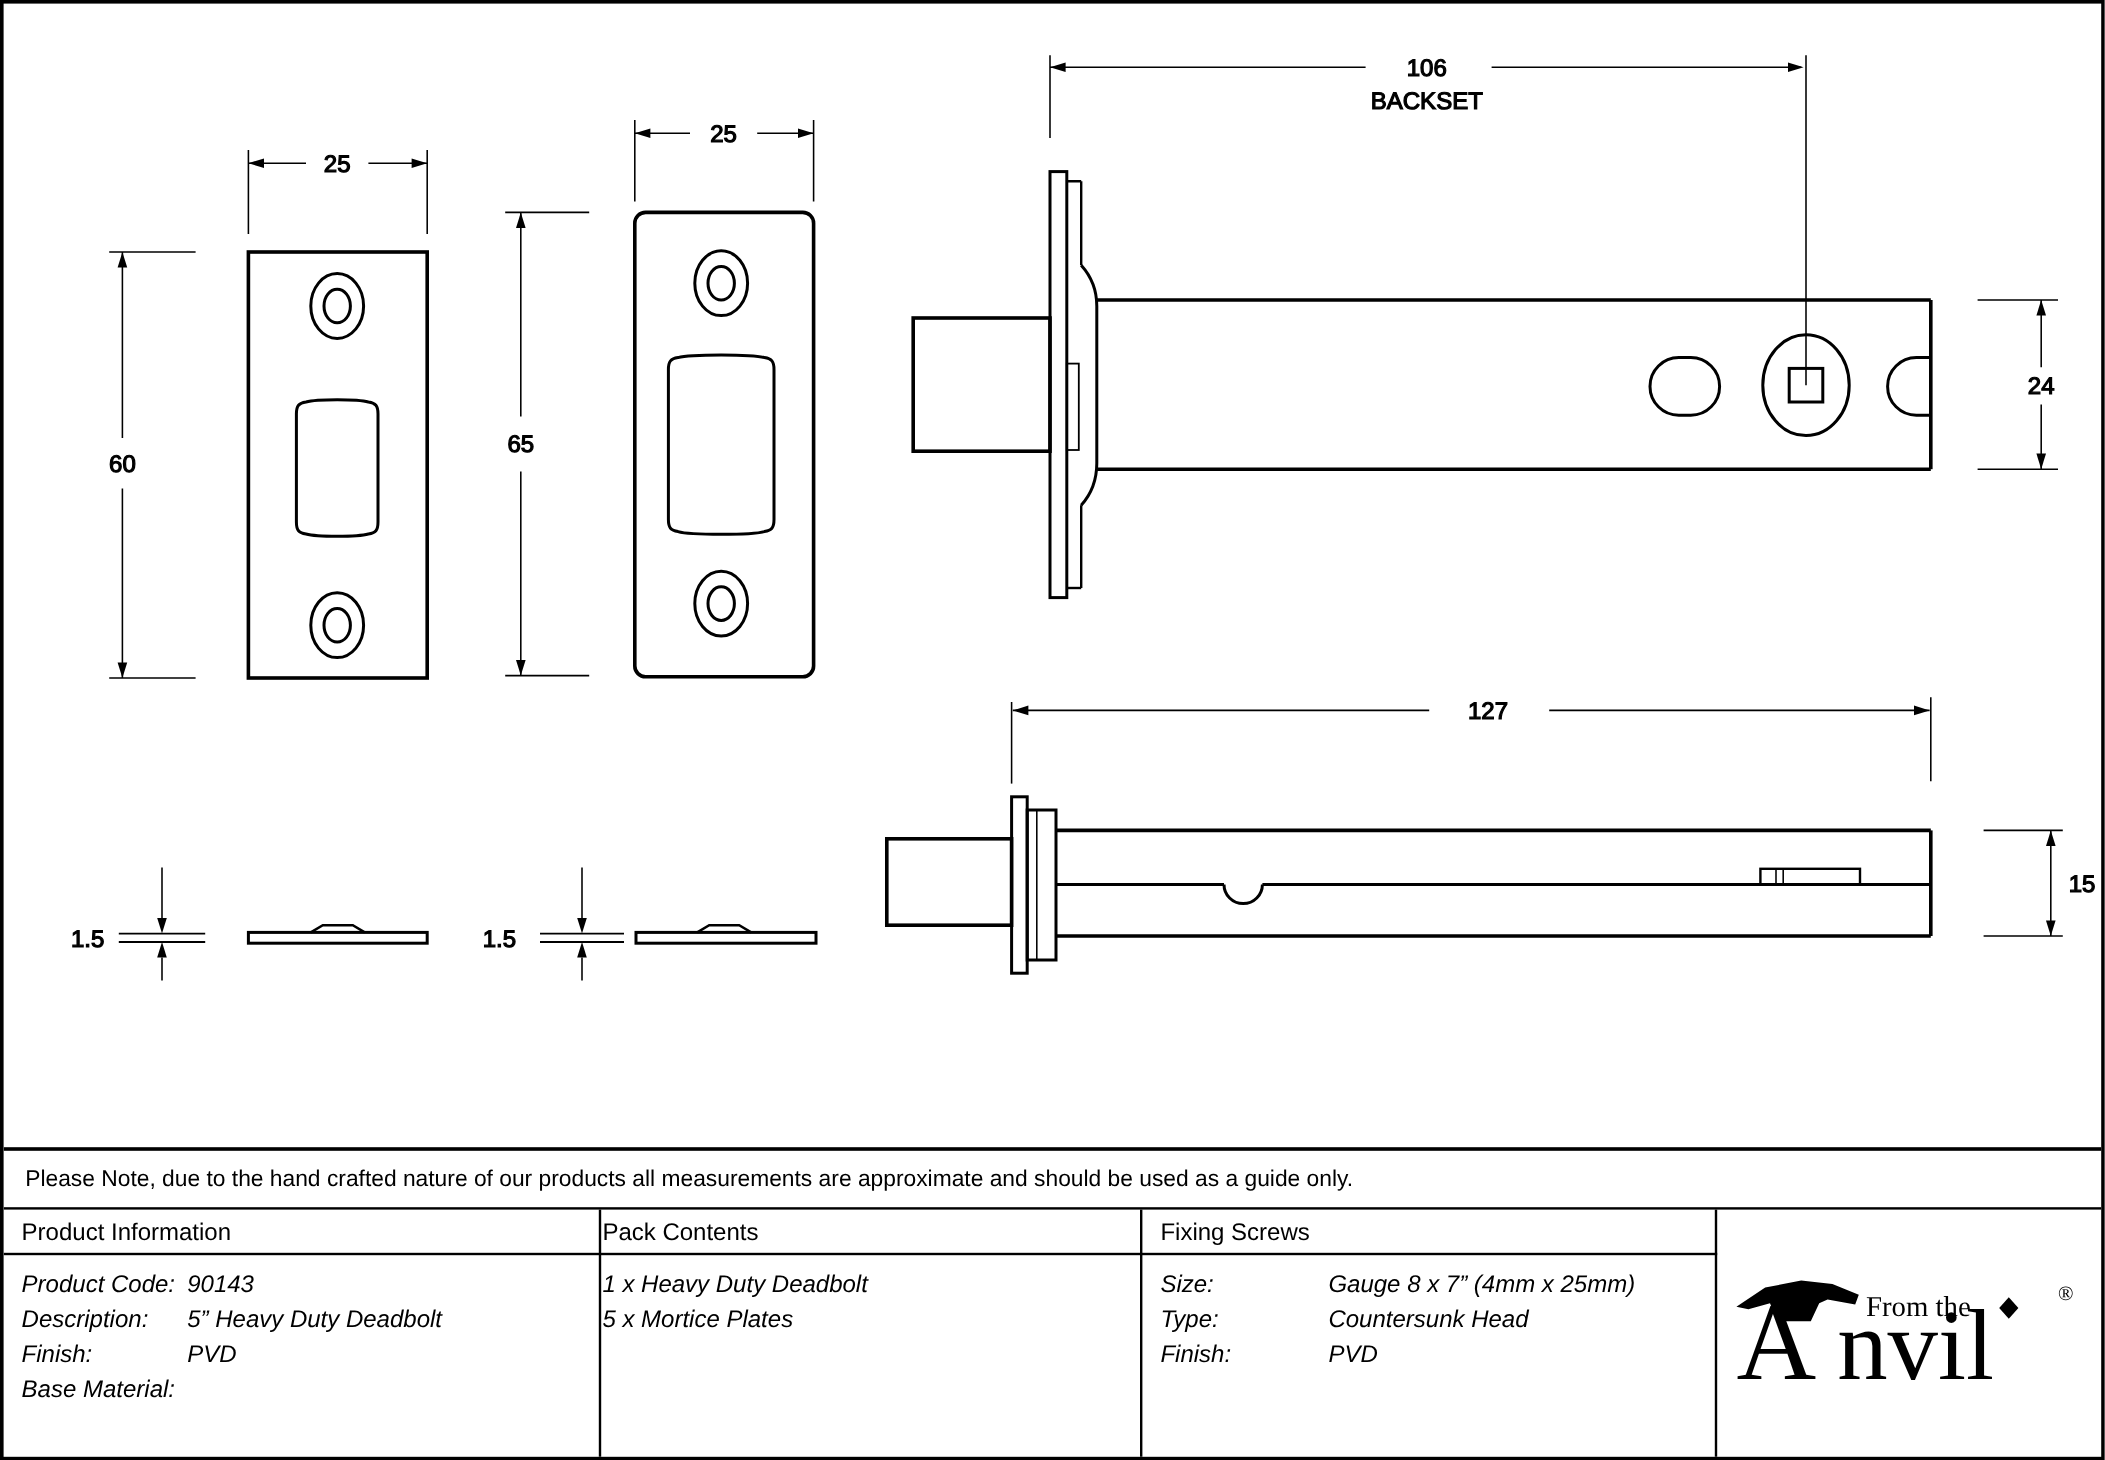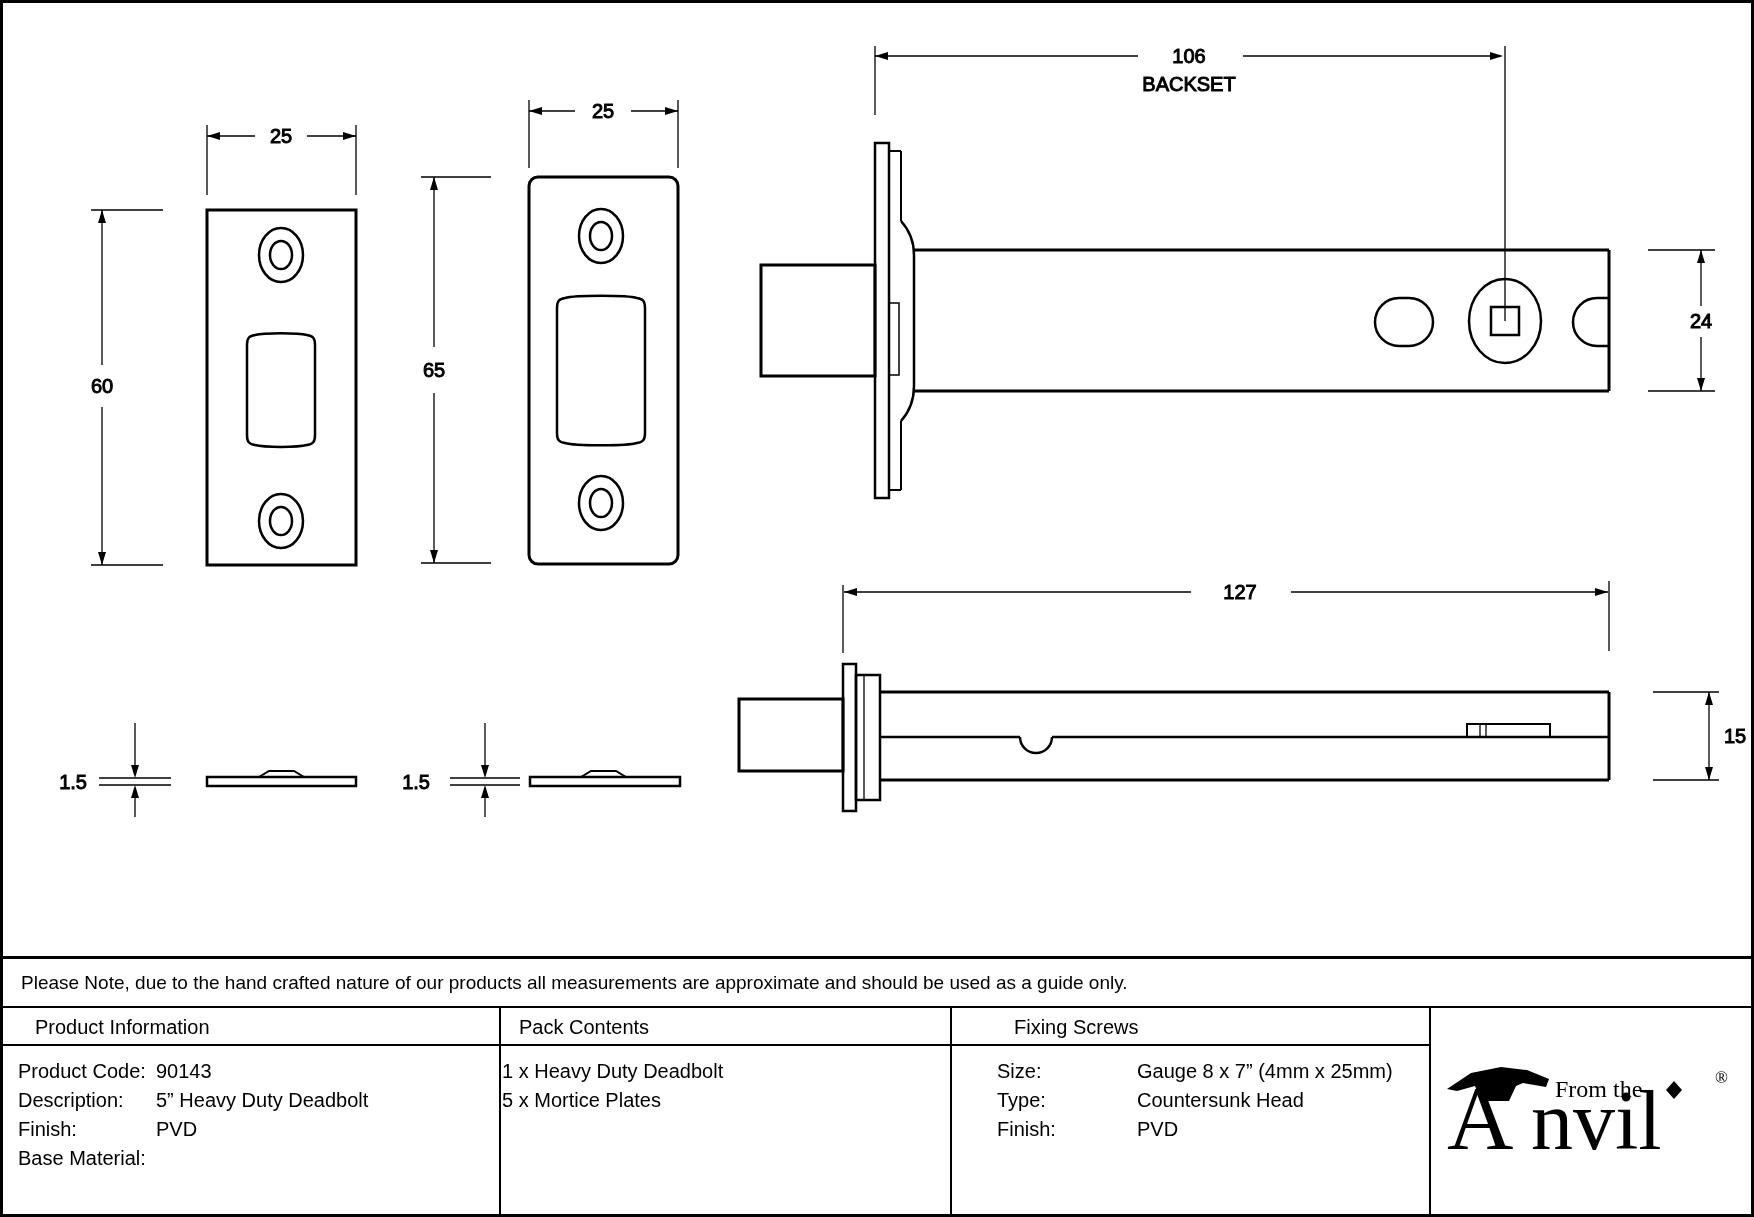--- a/index.html
+++ b/index.html
@@ -14,22 +14,22 @@
   
   #note-bar{
     position:absolute;left:0;top:953px;width:1754px;height:52px;box-sizing:border-box;
     border-top:3px solid #000;border-bottom:2px solid #000;
     display:flex;align-items:center;padding-left:18px;font-size:19px;
   }
   
   .vline{position:absolute;width:2px;background:#000;top:1005px;height:209px;}
   #hdr-underline{position:absolute;left:0;top:1041px;width:1428px;height:2px;background:#000;}
   .cell{position:absolute;top:1005px;box-sizing:border-box;}
-  .cell-header{height:38px;line-height:38px;padding-left:32px;font-size:20px;}
-  .cell-body{padding:11px 4px 0 15px;font-size:20px;}
+  .cell-header{height:38px;line-height:38px;padding-left:15px;font-size:20px;}
+  .cell-body{padding:11px 4px 0 15px;font-size:20px;font-style:italic;}
   .cell-row{height:29px;line-height:29px;white-space:nowrap;}
   .cell-row .lbl{display:inline-block;width:138px;}
   .fix .lbl{width:140px;}
   
   #logo-cell{position:absolute;left:1428px;top:1005px;width:324px;height:209px;
     display:flex;align-items:center;justify-content:center;}
   .logo-serif{font-family:"Liberation Serif",serif;fill:#000;}
 </style>
 </head>
 <body>
@@ -221,21 +221,21 @@
   </div>
 
   <div class="cell" style="left:484px;width:449px">
     <div class="cell-header">Pack Contents</div>
     <div class="cell-body">
       <div class="cell-row">1 x Heavy Duty Deadbolt</div>
       <div class="cell-row">5 x Mortice Plates</div>
     </div>
   </div>
 
-  <div class="cell fix" style="left:979px;width:471px">
+  <div class="cell fix" style="left:949px;width:471px">
     <div class="cell-header">Fixing Screws</div>
     <div class="cell-body">
       <div class="cell-row"><span class="lbl">Size:</span><span>Gauge 8 x 7” (4mm x 25mm)</span></div>
       <div class="cell-row"><span class="lbl">Type:</span><span>Countersunk Head</span></div>
       <div class="cell-row"><span class="lbl">Finish:</span><span>PVD</span></div>
     </div>
   </div>
 
   <div id="logo-cell">
     <svg width="300" height="104" viewBox="0 0 300 104">

